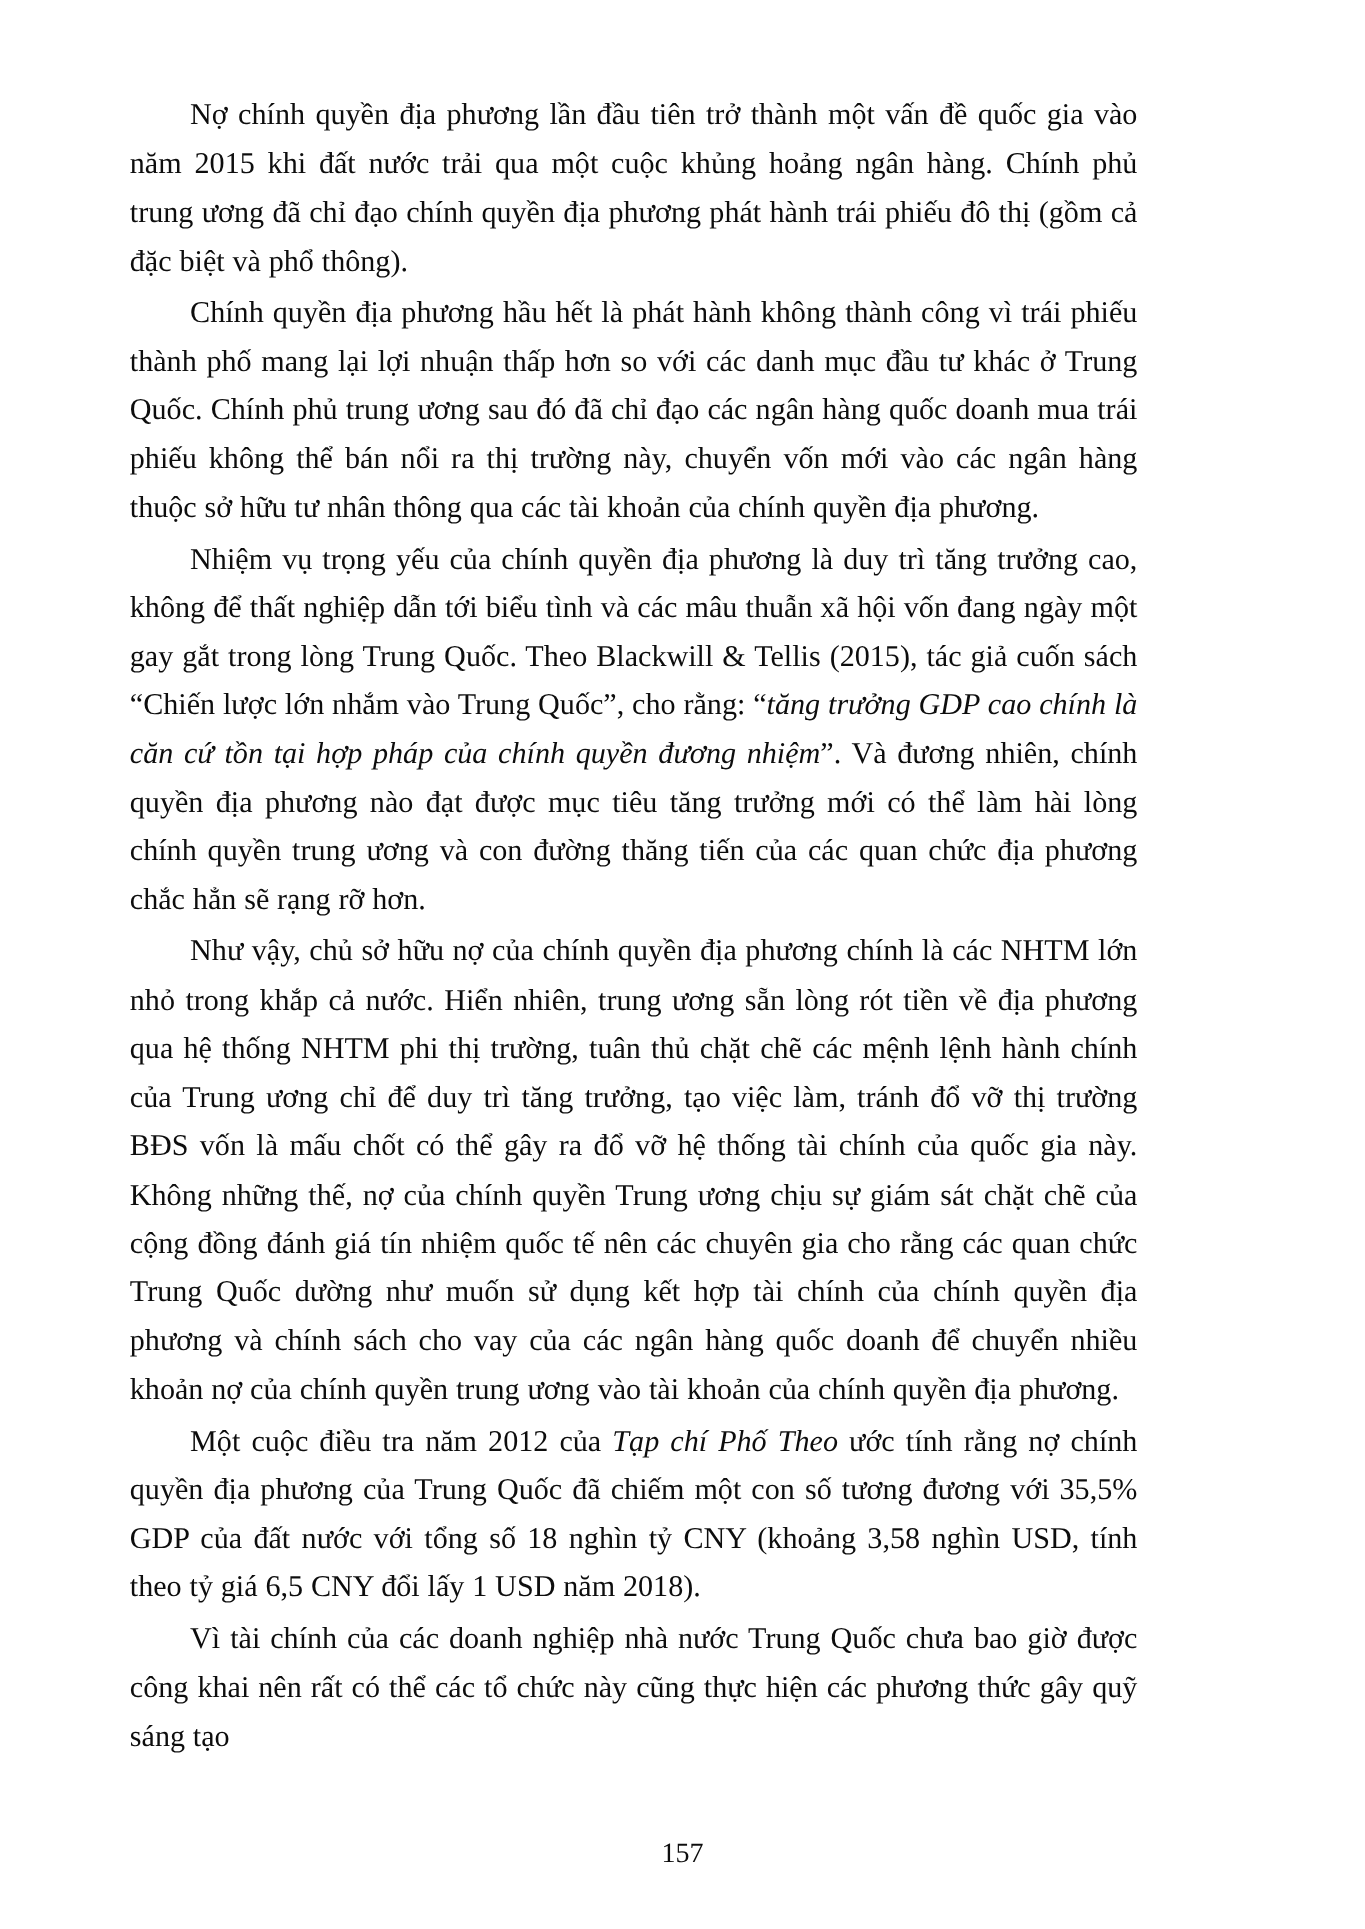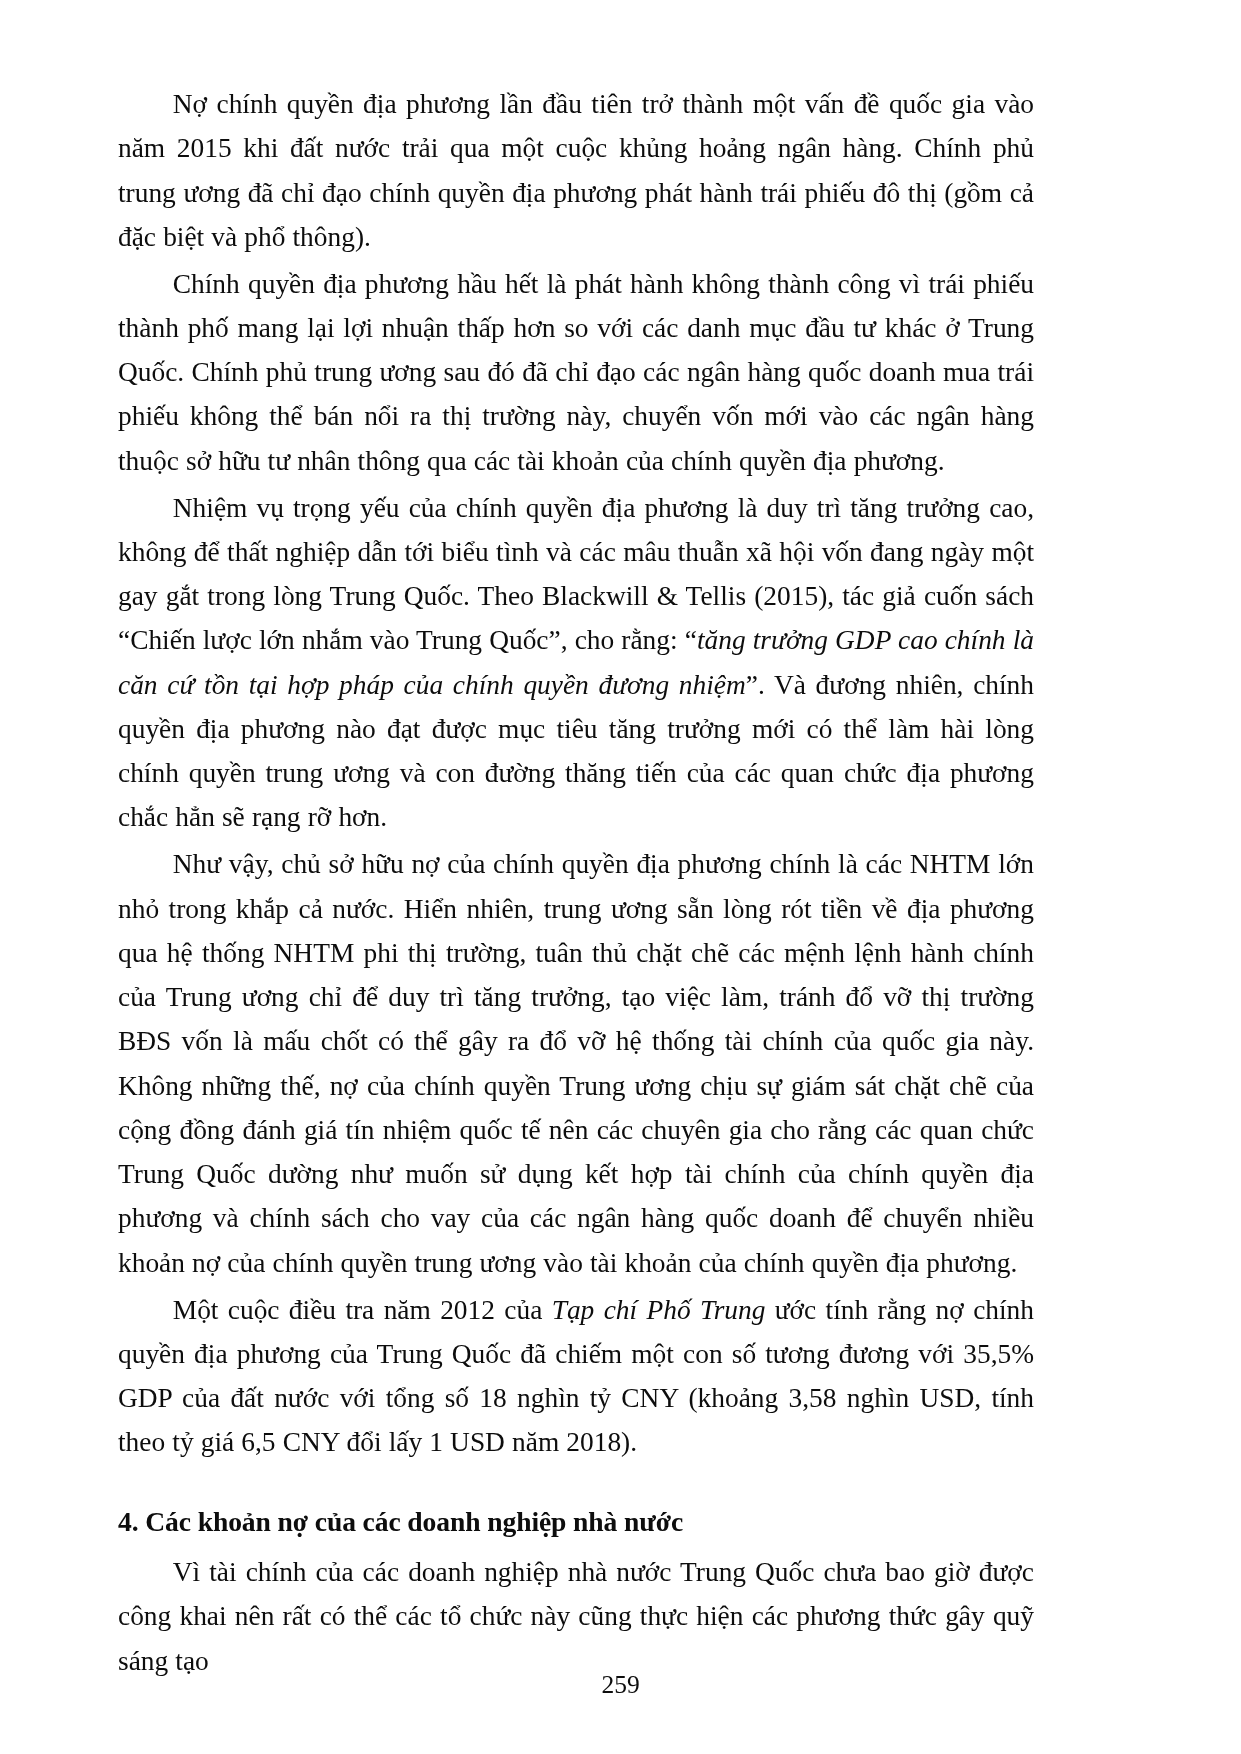--- a/index.html
+++ b/index.html
@@ -63,23 +63,22 @@
 <body>
 
 <div class="page">
 
   <div class="content">
 
     <p class="para" id="p1"><span>Nợ chính quyền địa phương lần đầu tiên trở thành một vấn đề quốc gia vào năm 2015 khi đất nước trải qua một cuộc khủng hoảng ngân hàng. Chính phủ trung ương đã chỉ đạo chính quyền địa phương phát hành trái phiếu đô thị (gồm cả đặc biệt và phổ thông).</span></p>
     <p class="para" id="p2"><span>Chính quyền địa phương hầu hết là phát hành không thành công vì trái phiếu thành phố mang lại lợi nhuận thấp hơn so với các danh mục đầu tư khác ở Trung Quốc. Chính phủ trung ương sau đó đã chỉ đạo các ngân hàng quốc doanh mua trái phiếu không thể bán nổi ra thị trường này, chuyển vốn mới vào các ngân hàng thuộc sở hữu tư nhân thông qua các tài khoản của chính quyền địa phương.</span></p>
     <p class="para" id="p3"><span>Nhiệm vụ trọng yếu của chính quyền địa phương là duy trì tăng trưởng cao, không để thất nghiệp dẫn tới biểu tình và các mâu thuẫn xã hội vốn đang ngày một gay gắt trong lòng Trung Quốc. Theo Blackwill &amp; Tellis (2015), tác giả cuốn sách “Chiến lược lớn nhắm vào Trung Quốc”, cho rằng: “</span><span class="it">tăng trưởng GDP cao chính là căn cứ tồn tại hợp pháp của chính quyền đương nhiệm</span><span>”. Và đương nhiên, chính quyền địa phương nào đạt được mục tiêu tăng trưởng mới có thể làm hài lòng chính quyền trung ương và con đường thăng tiến của các quan chức địa phương chắc hẳn sẽ rạng rỡ hơn.</span></p>
     <p class="para" id="p4"><span>Như vậy, chủ sở hữu nợ của chính quyền địa phương chính là các NHTM lớn nhỏ trong khắp cả nước. Hiển nhiên, trung ương sẵn lòng rót tiền về địa phương qua hệ thống NHTM phi thị trường, tuân thủ chặt chẽ các mệnh lệnh hành chính của Trung ương chỉ để duy trì tăng trưởng, tạo việc làm, tránh đổ vỡ thị trường BĐS vốn là mấu chốt có thể gây ra đổ vỡ hệ thống tài chính của quốc gia này. Không những thế, nợ của chính quyền Trung ương chịu sự giám sát chặt chẽ của cộng đồng đánh giá tín nhiệm quốc tế nên các chuyên gia cho rằng các quan chức Trung Quốc dường như muốn sử dụng kết hợp tài chính của chính quyền địa phương và chính sách cho vay của các ngân hàng quốc doanh để chuyển nhiều khoản nợ của chính quyền trung ương vào tài khoản của chính quyền địa phương.</span></p>
-    <p class="para" id="p5"><span>Một cuộc điều tra năm 2012 của </span><span class="it">Tạp chí Phố Trung</span><span> ước tính rằng nợ chính quyền địa phương của Trung Quốc đã chiếm một con số tương đương với 35,5% GDP của đất nước với tổng số 18 nghìn tỷ CNY (khoảng 3,58 nghìn USD, tính theo tỷ giá 6,5 CNY đổi lấy 1 USD năm 2018).</span></p>
+    <p class="para" id="p5"><span>Một cuộc điều tra năm 2012 của </span><span class="it">Tạp chí Phố Theo</span><span> ước tính rằng nợ chính quyền địa phương của Trung Quốc đã chiếm một con số tương đương với 35,5% GDP của đất nước với tổng số 18 nghìn tỷ CNY (khoảng 3,58 nghìn USD, tính theo tỷ giá 6,5 CNY đổi lấy 1 USD năm 2018).</span></p>
 
-    <h2 class="section-heading">4. Các khoản nợ của các doanh nghiệp nhà nước</h2>
 
     <p class="para" id="p7"><span>Vì tài chính của các doanh nghiệp nhà nước Trung Quốc chưa bao giờ được công khai nên rất có thể các tổ chức này cũng thực hiện các phương thức gây quỹ sáng tạo</span></p>
 
   </div>
 
-  <div class="page-number">259</div>
+  <div class="page-number">157</div>
 
 </div>
 
 </body></html>

